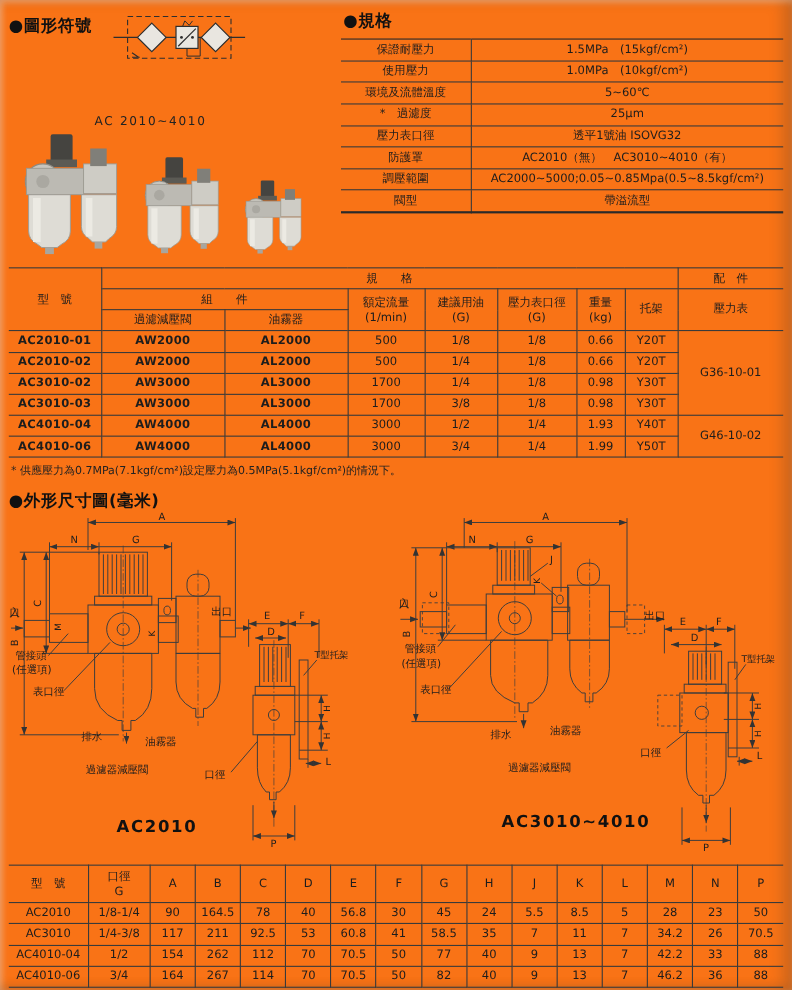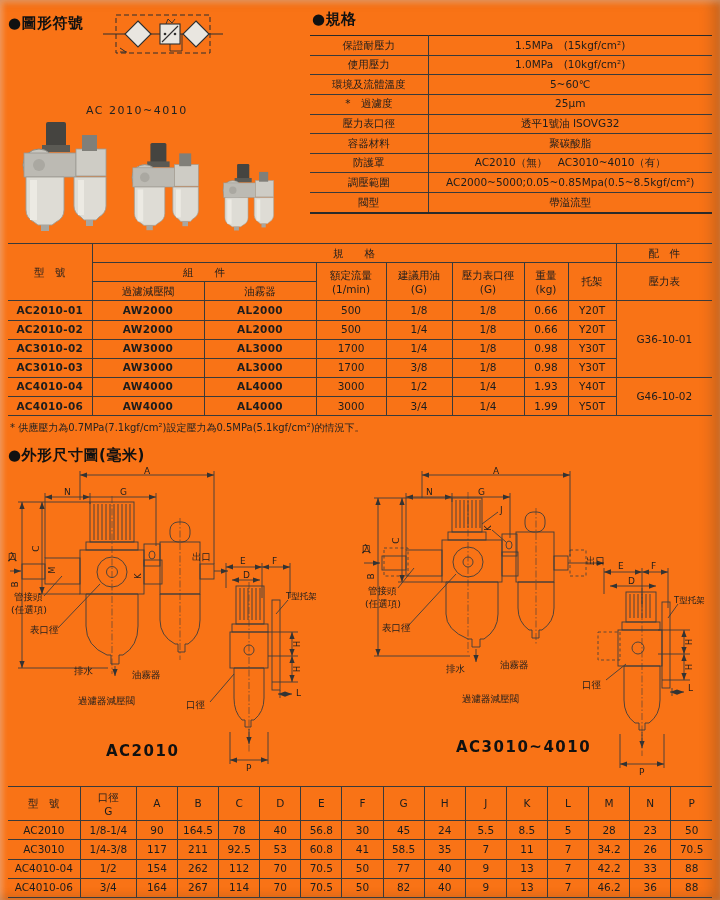--- a/index.html
+++ b/index.html
@@ -121,24 +121,20 @@
               <td class="lbl">環境及流體溫度</td>
               <td>5~60℃</td>
             </tr>
           <tr>
               <td class="lbl">*　過濾度</td>
               <td>25μm</td>
             </tr>
           <tr>
               <td class="lbl">壓力表口徑</td>
               <td>透平1號油 ISOVG32</td>
-            </tr>
-          <tr>
-              <td class="lbl">容器材料</td>
-              <td>聚碳酸脂</td>
             </tr>
           <tr>
               <td class="lbl">防護罩</td>
               <td>AC2010（無）　AC3010~4010（有）</td>
             </tr>
           <tr>
               <td class="lbl">調壓範圍</td>
               <td>AC2000~5000;0.05~0.85Mpa(0.5~8.5kgf/cm²)</td>
             </tr>
           <tr>

